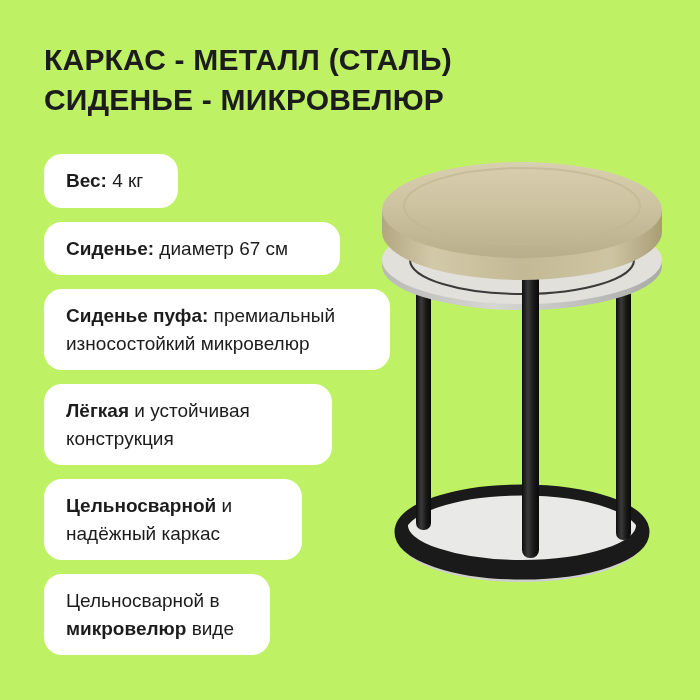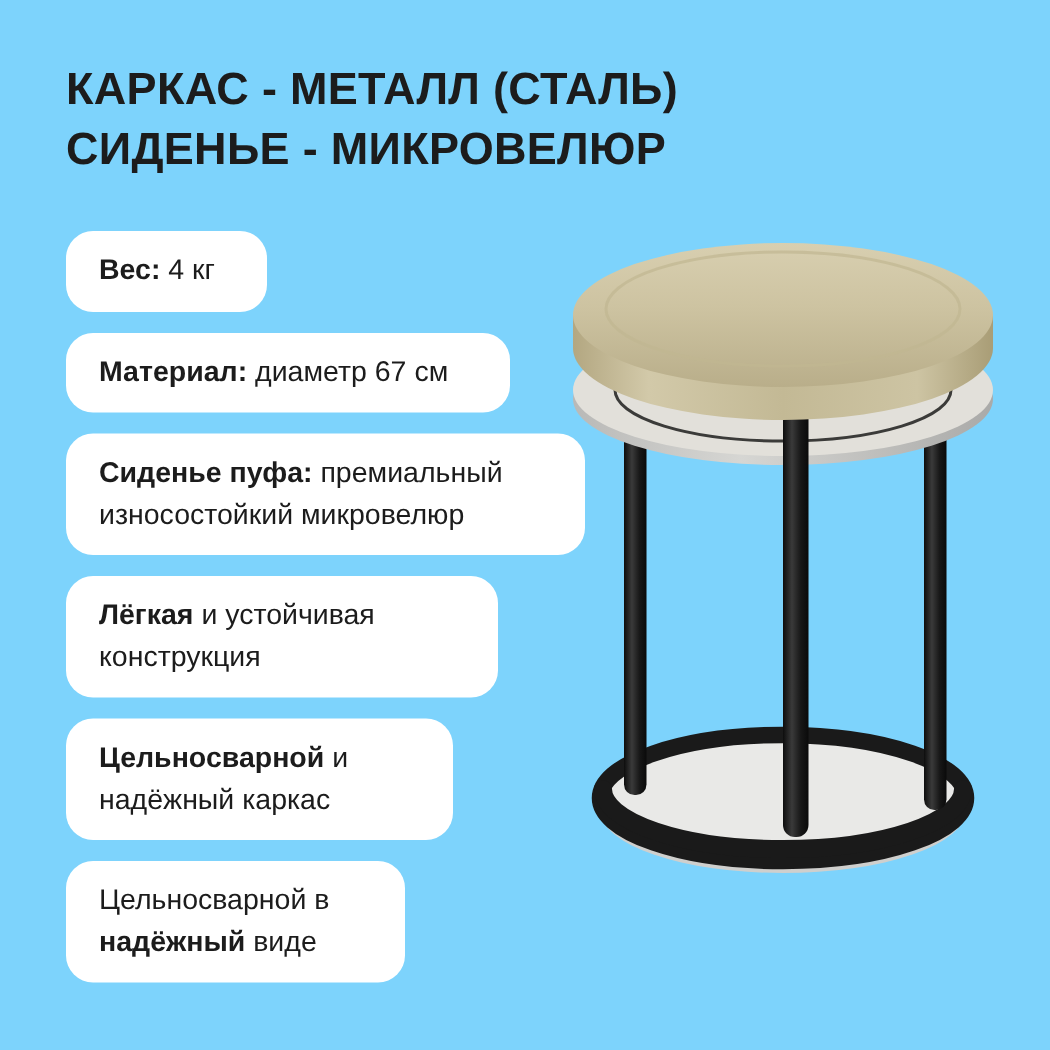--- a/index.html
+++ b/index.html
@@ -10,21 +10,21 @@
     width: 700px;
     height: 700px;
     background: #f2f2f2;
     font-family: "Liberation Sans", sans-serif;
     overflow: hidden;
   }
   .page {
     position: relative;
     width: 700px;
     height: 700px;
-    background: #7dd3fc;
+    background: #bef264;
     box-sizing: border-box;
   }
   .headline {
     position: absolute;
     left: 44px;
     top: 40px;
     width: 620px;
     color: #1c1c1c;
     font-size: 30px;
     font-weight: bold;
@@ -86,38 +86,38 @@
     <span class="line">СИДЕНЬЕ - МИКРОВЕЛЮР</span>
   </div>
 
   <div class="features">
 
     <div class="feature-card card-1">
       <b>Вес:</b><span> 4 кг</span>
     </div>
 
     <div class="feature-card card-2">
-      <b>Материал:</b><span> диаметр 67 см</span>
+      <b>Сиденье:</b><span> диаметр 67 см</span>
     </div>
 
     <div class="feature-card card-3">
       <b>Сиденье пуфа:</b><span> премиальный износостойкий микровелюр</span>
     </div>
 
     <div class="feature-card card-4">
       <b>Лёгкая</b><span> и устойчивая конструкция</span>
     </div>
 
     <div class="feature-card card-5">
       <b>Цельносварной</b><span> и надёжный каркас</span>
     </div>
 
     <div class="feature-card card-6">
       <span>Цельносварной
-в </span><b>надёжный</b><span> виде</span>
+в </span><b>микровелюр</b><span> виде</span>
     </div>
 
   </div>
 
   <div class="product">
     <svg class="stool" viewBox="0 0 312 470">
       <defs>
         <linearGradient id="seatTop" x1="0" y1="0" x2="0" y2="1">
           <stop offset="0%" stop-color="#d8cfb0"></stop>
           <stop offset="45%" stop-color="#cdc3a1"></stop>

